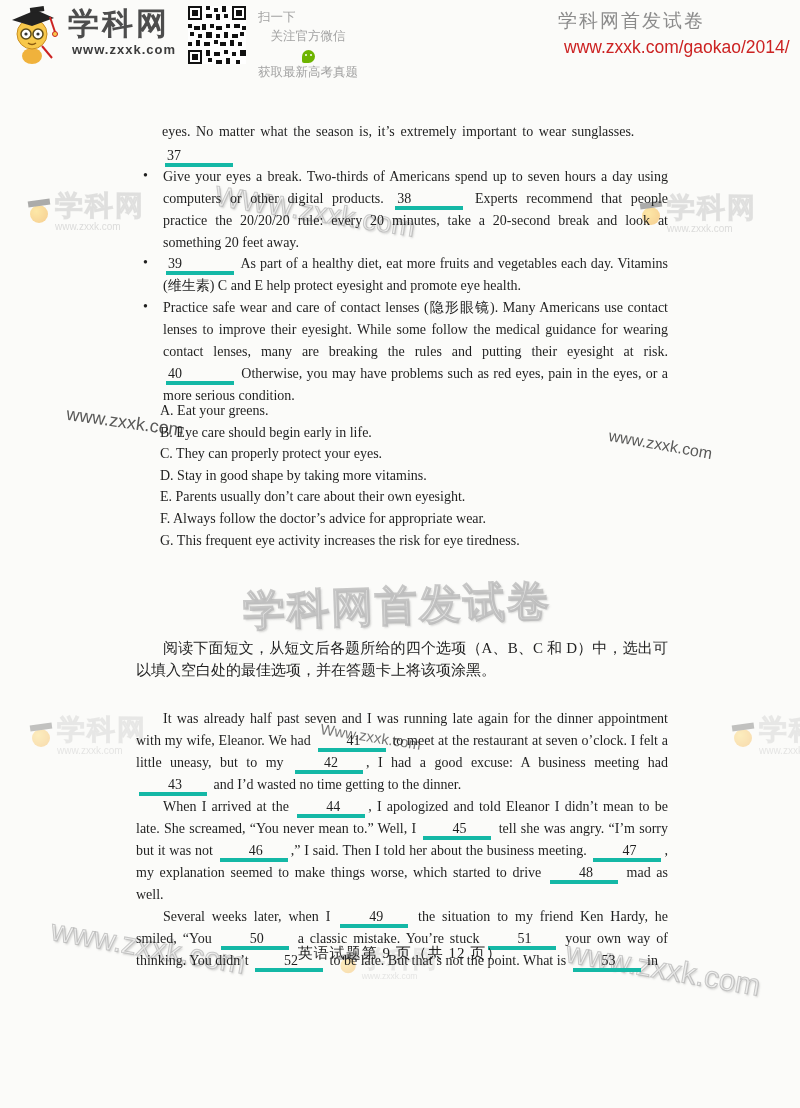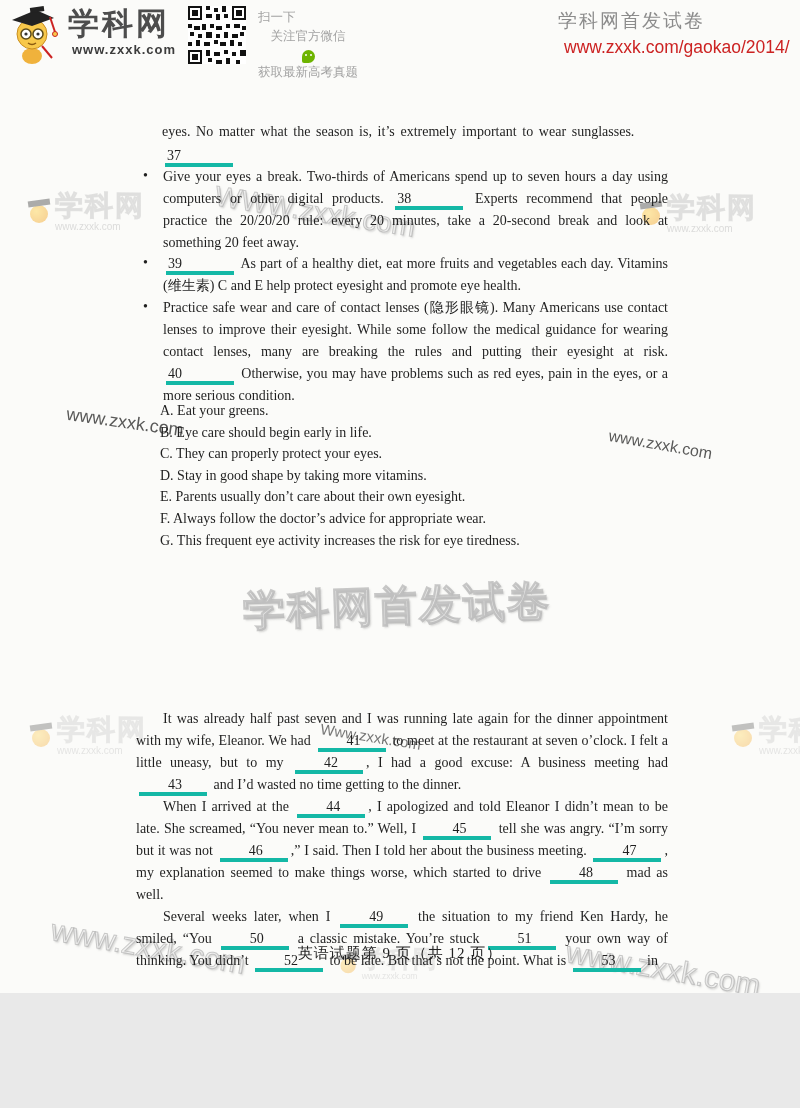--- a/index.html
+++ b/index.html
@@ -1,16 +1,16 @@
 <!DOCTYPE html>
 <html><head>
 <meta charset="utf-8">
 <style>
   html,body{margin:0;padding:0;background:#e9e9e9;}
-  .page{position:relative;width:800px;height:993px;background:#fbfbf9;overflow:hidden;
+  .page{position:relative;width:800px;height:1108px;background:#fbfbf9;overflow:hidden;
         font-family:"Liberation Serif","DejaVu Serif",serif;color:#1f1f1f;}
 
   
   .header{position:absolute;top:0;left:0;width:100%;height:78px;font-family:"Liberation Sans","DejaVu Sans",sans-serif;}
   .logo{position:absolute;top:4px;left:8px;display:flex;align-items:flex-start;}
   .logo-text-block{margin-left:6px;margin-top:4px;}
   .logo-brand{font-size:31px;font-weight:bold;color:#4d4d4d;letter-spacing:3px;line-height:32px;}
   .logo-url{font-size:13px;font-weight:bold;color:#3c3c3c;letter-spacing:1px;margin-top:2px;padding-left:4px;}
   .qr{position:absolute;top:6px;left:188px;width:58px;height:58px;}
   .wechat{position:absolute;top:8px;left:258px;color:#a3a3a3;font-size:12.5px;line-height:19px;}
@@ -184,20 +184,21 @@
     <div class="abs options">
       <div class="option-line">A. Eat your greens.</div>
       <div class="option-line">B. Eye care should begin early in life.</div>
       <div class="option-line">C. They can properly protect your eyes.</div>
       <div class="option-line">D. Stay in good shape by taking more vitamins.</div>
       <div class="option-line">E. Parents usually don’t care about their own eyesight.</div>
       <div class="option-line">F. Always follow the doctor’s advice for appropriate wear.</div>
       <div class="option-line">G. This frequent eye activity increases the risk for eye tiredness.</div>
     </div>
 
+    <div class="abs instructions">阅读下面短文，从短文后各题所给的四个选项（A、B、C 和 D）中，选出可以填入空白处的最佳选项，并在答题卡上将该项涂黑。</div>
 
     <div class="abs cloze">
       <p>It was already half past seven and I was running late again for the dinner appointment with my wife, Eleanor. We had <span class="blank">41</span> to meet at the restaurant at seven o’clock. I felt a little uneasy, but to my <span class="blank">42</span>, I had a good excuse: A business meeting had <span class="blank">43</span> and I’d wasted no time getting to the dinner.</p>
       <p>When I arrived at the <span class="blank">44</span>, I apologized and told Eleanor I didn’t mean to be late. She screamed, “You never mean to.” Well, I <span class="blank">45</span> tell she was angry. “I’m sorry but it was not <span class="blank">46</span>,” I said. Then I told her about the business meeting. <span class="blank">47</span>, my explanation seemed to make things worse, which started to drive <span class="blank">48</span> mad as well.</p>
       <p>Several weeks later, when I <span class="blank">49</span> the situation to my friend Ken Hardy, he smiled, “You <span class="blank">50</span> a classic mistake. You’re stuck <span class="blank">51</span> your own way of thinking. You didn’t <span class="blank">52</span> to be late. But that’s not the point. What is <span class="blank">53</span> in</p>
     </div>
   </div>
 
   <div class="footer">英语试题第 9 页（共 12 页）</div>
 

